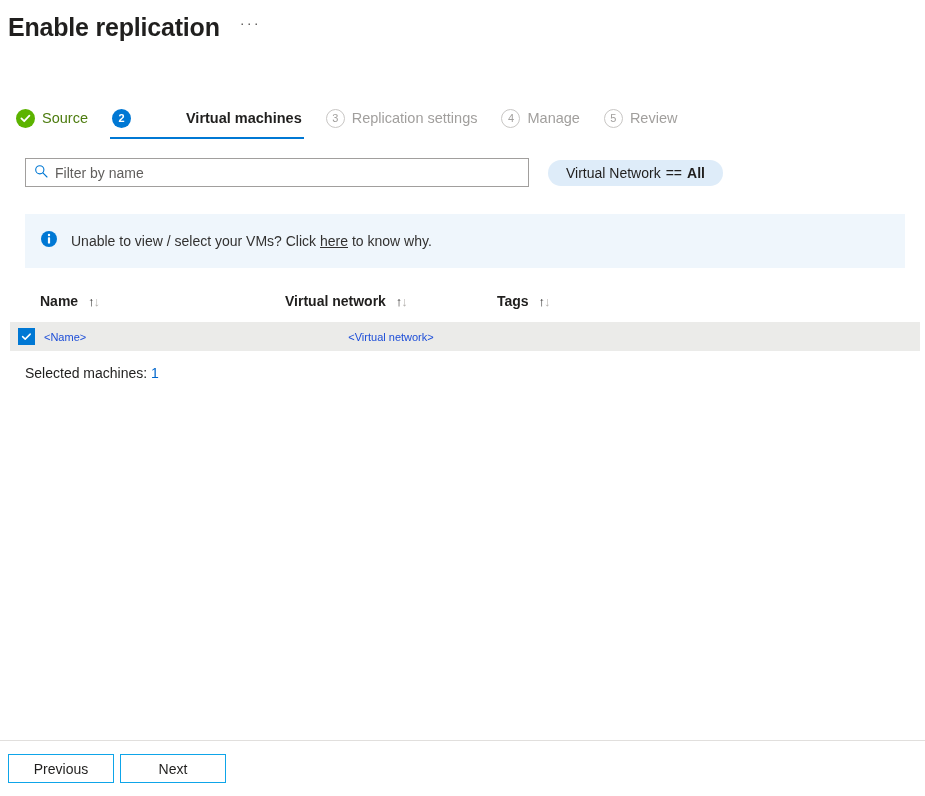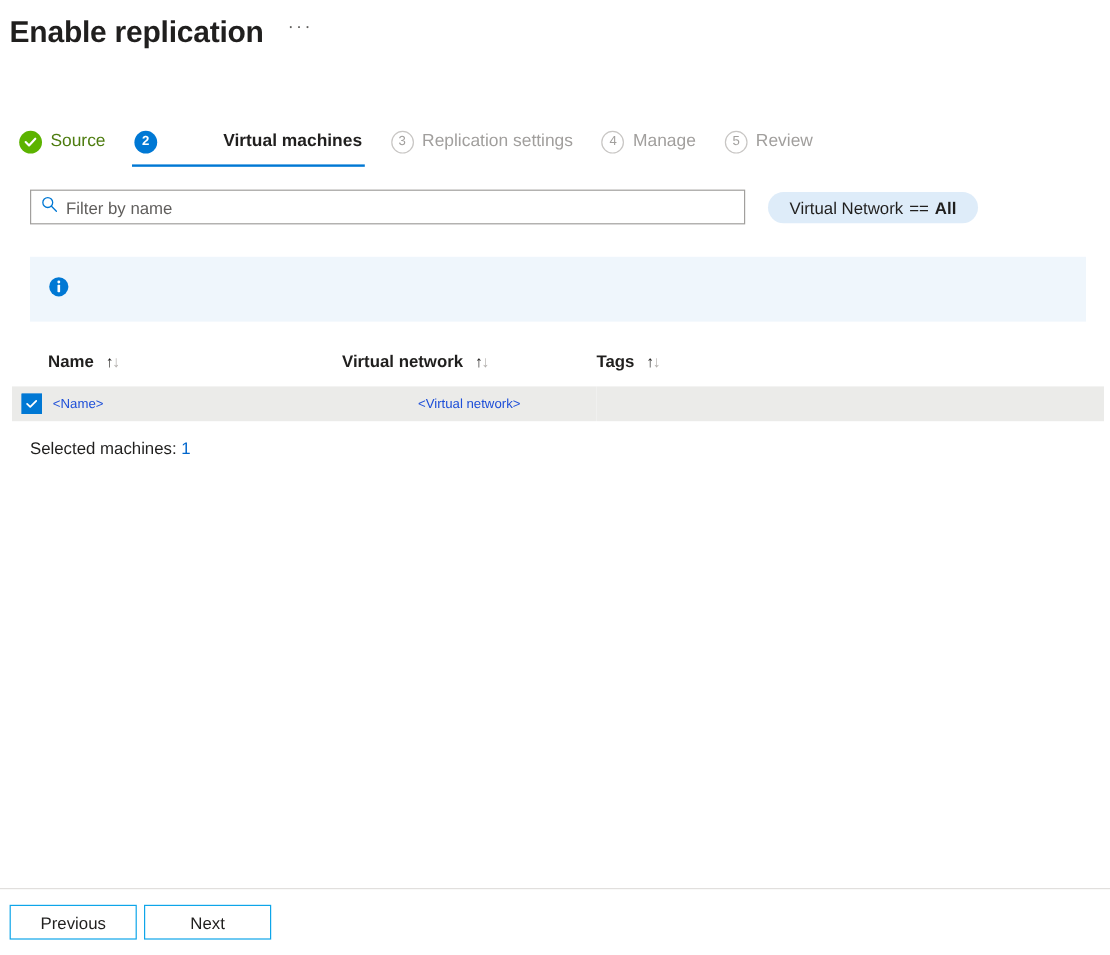--- a/index.html
+++ b/index.html
@@ -104,21 +104,21 @@
   }
 
   
   .filter-row {
     display: flex;
     align-items: center;
     margin-top: 21px;
     padding-left: 25px;
   }
   .search-box {
-    width: 596px;
+    width: 504px;
     height: 29px;
     border: 1px solid #a19f9d;
     background: #ffffff;
     display: flex;
     align-items: center;
     padding: 0 8px;
     box-sizing: border-box;
   }
   .search-icon {
     flex: none;
@@ -334,20 +334,25 @@
 </div>
 
 <div class="info-banner">
   <span class="info-icon">
     <svg width="18" height="18" viewBox="0 0 18 18">
       <circle cx="9" cy="9" r="8" fill="#0078d4"></circle>
       <circle cx="9" cy="5" r="1.2" fill="#ffffff"></circle>
       <rect x="7.9" y="7.3" width="2.2" height="6.2" rx="0.6" fill="#ffffff"></rect>
     </svg>
   </span>
+  <div class="info-text">
+    <span>Unable to view / select your VMs? Click</span>
+    <span class="info-link">here</span>
+    <span>to know why.</span>
+  </div>
 </div>
 
 <div class="table-wrap">
   <table class="vm-table">
     <thead>
       <tr>
         <th class="col-name">
           <span>Name</span>
           <span class="sort-arrows"><span class="up">↑</span><span class="down">↓</span></span>
         </th>

